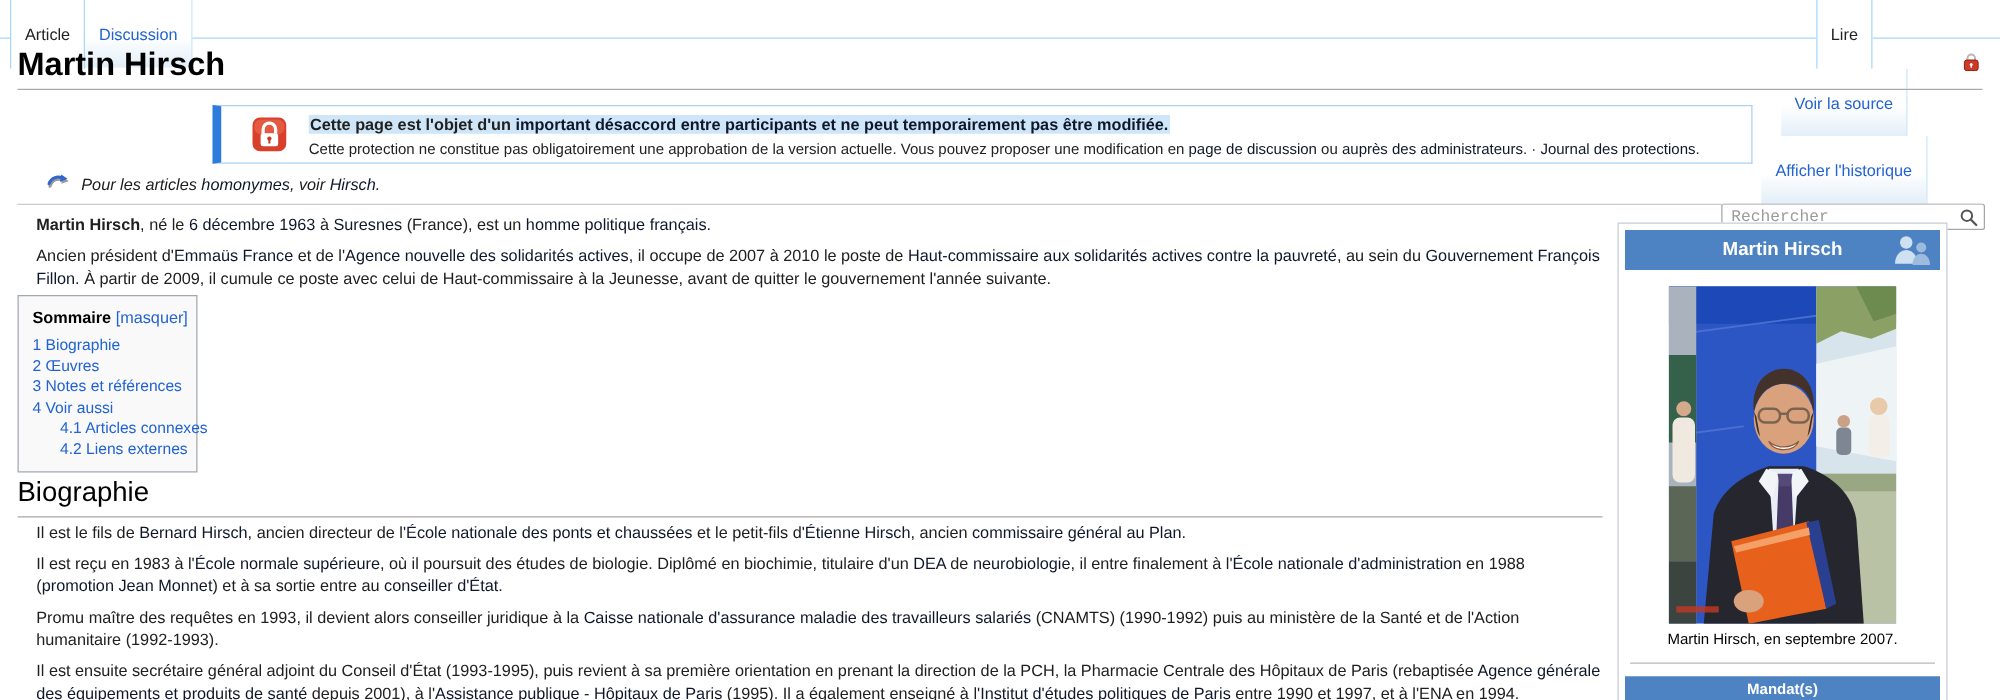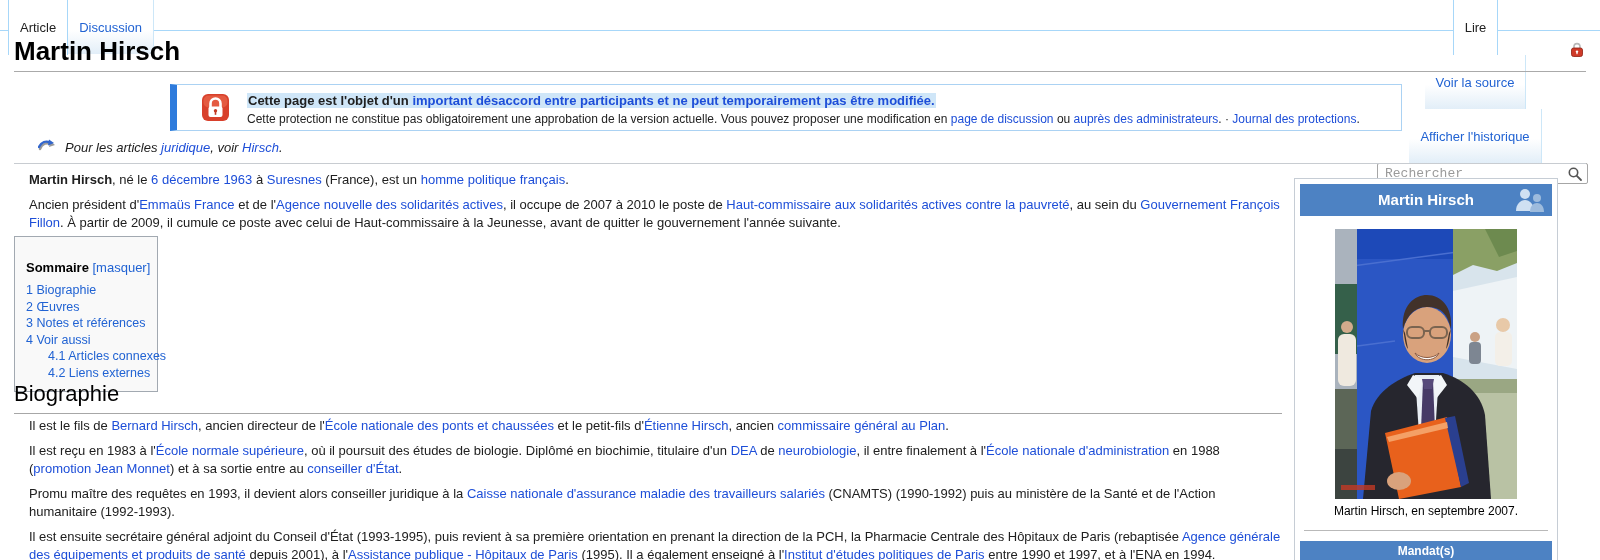--- a/index.html
+++ b/index.html
@@ -40,25 +40,25 @@
   .hatnote{position:absolute;left:38px;top:139px;font-size:13px;display:flex;align-items:center;}
   .hatnote .hicon{margin-right:8px;}
   .hr{position:absolute;top:163px;left:14px;right:14px;border-top:1px solid #c8ccd1;}
 
   
   .lead{position:absolute;left:14px;top:171px;width:1268px;}
   .bio{position:absolute;left:14px;top:417px;width:1268px;}
   .para{font-size:13px;line-height:18px;margin:0 0 7px 0;padding-left:15px;}
   .seg-b{font-weight:bold;}
   .seg-i{font-style:italic;}
-  .seg-l{color:#1d4ed8;cursor:pointer;text-decoration:none;}
+  .seg-l{color:#0f172a;cursor:pointer;text-decoration:none;}
 
   
   .toc{position:absolute;left:14px;top:236px;width:120px;background:#f9f9f9;border:1px solid #a2a9b1;
-       padding:23px 11px 10px 11px;font-size:12.5px;}
+       padding:9px 11px 10px 11px;font-size:12.5px;}
   .toc-title{text-align:center;font-size:13px;margin-bottom:7px;white-space:nowrap;}
   .toc-title b{color:#000;}
   .toc-toggle{color:#2163d3;cursor:pointer;}
   .toc a{display:block;color:#2163d3;text-decoration:none;line-height:16.5px;cursor:pointer;white-space:nowrap;}
   .toc a.sub{margin-left:22px;}
 
   
   .h2{position:absolute;left:14px;top:381px;width:1268px;font-size:22px;font-weight:normal;color:#000;
       padding-bottom:6px;border-bottom:1px solid #a7a7a7;}
 
@@ -130,21 +130,21 @@
 
   <div class="hatnote">
     <span class="hicon">
       <svg width="19" height="13" viewBox="0 0 19 13">
         <path d="M2 10 C4 4.5, 9 3, 13 5.5" fill="none" stroke="#9a9a9a" stroke-width="2.4" stroke-linecap="round"></path>
         <path d="M12 2 L17 6 L11 8 Z" fill="#9a9a9a"></path>
         <path d="M1 8 C3.5 3, 8 1.5, 12 3.5" fill="none" stroke="#3366cc" stroke-width="2.4" stroke-linecap="round"></path>
         <path d="M11 0.5 L16 4 L10 6.5 Z" fill="#3366cc"></path>
       </svg>
     </span>
-    <span><span class="seg-i">Pour les articles </span><a class="seg-i seg-l">juridique</a><span class="seg-i">, voir </span><a class="seg-i seg-l">Hirsch</a><span class="seg-i">.</span></span>
+    <span><span class="seg-i">Pour les articles </span><a class="seg-i seg-l">homonymes</a><span class="seg-i">, voir </span><a class="seg-i seg-l">Hirsch</a><span class="seg-i">.</span></span>
   </div>
   <div class="hr"></div>
 
   <div class="lead">
     <p class="para"><span class="seg-b">Martin Hirsch</span><span>, né le </span><a class="seg-l">6 décembre</a><span> </span><a class="seg-l">1963</a><span> à </span><a class="seg-l">Suresnes</a><span> (France), est un </span><a class="seg-l">homme politique</a><span> </span><a class="seg-l">français</a><span>.</span></p>
     <p class="para"><span>Ancien président d'</span><a class="seg-l">Emmaüs France</a><span> et de l'</span><a class="seg-l">Agence nouvelle des solidarités actives</a><span>, il occupe de 2007 à 2010 le poste de </span><a class="seg-l">Haut-commissaire aux solidarités actives contre la pauvreté</a><span>, au sein du </span><a class="seg-l">Gouvernement François Fillon</a><span>. À partir de 2009, il cumule ce poste avec celui de Haut-commissaire à la Jeunesse, avant de quitter le gouvernement l'année suivante.</span></p>
   </div>
 
   <div class="toc">
     <div class="toc-title">

